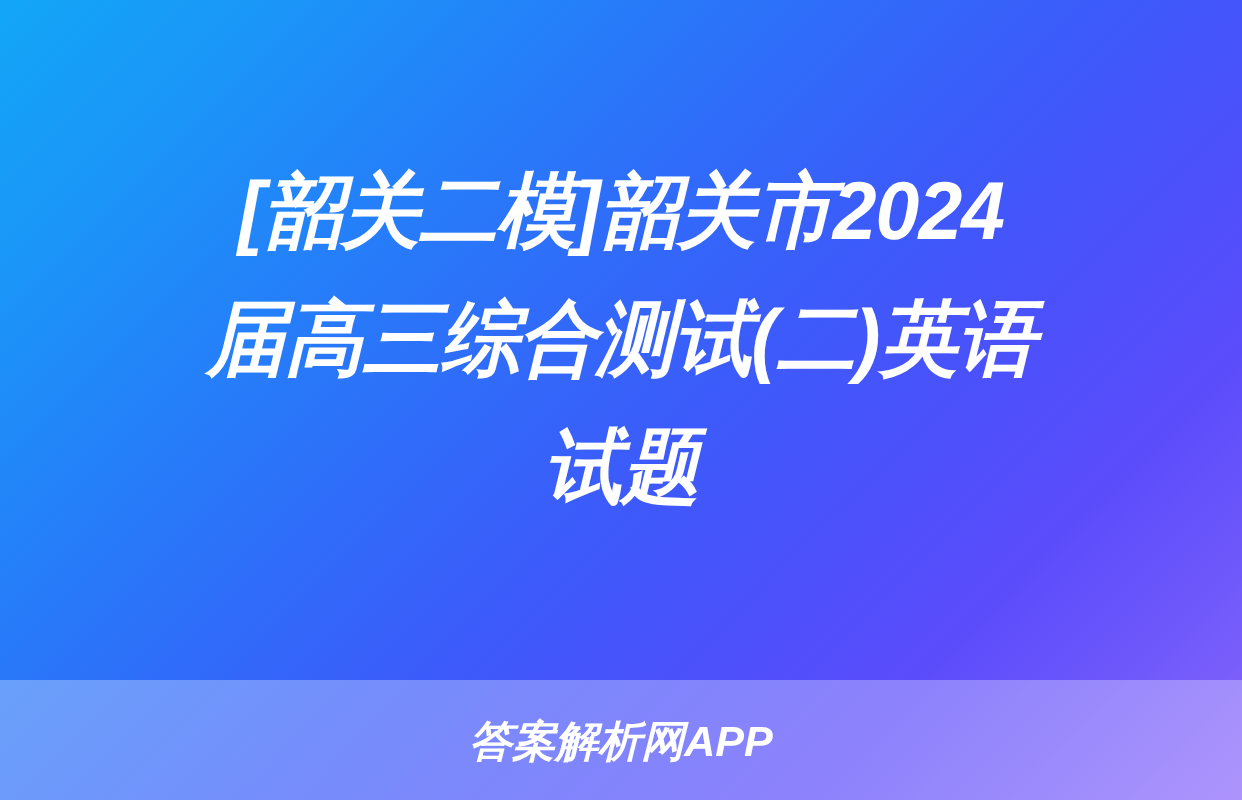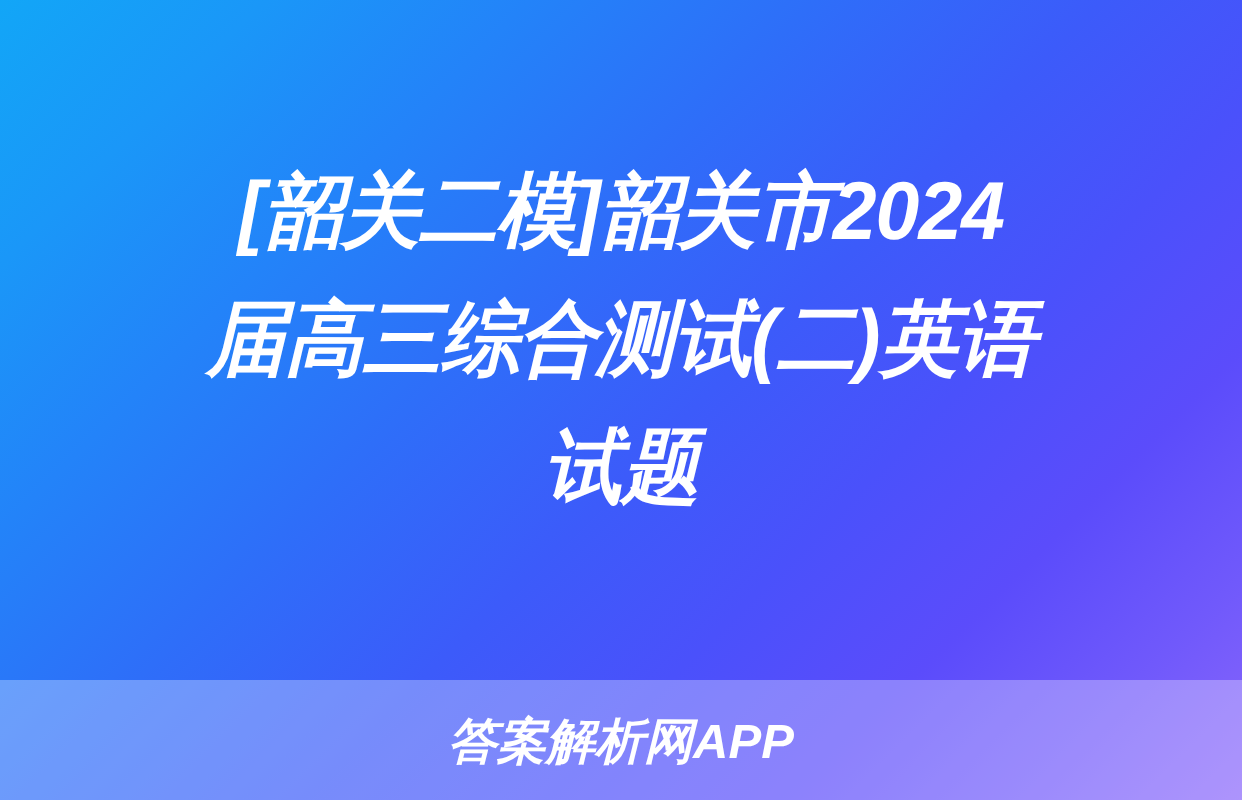--- a/index.html
+++ b/index.html
@@ -70,21 +70,21 @@
     height: 120px;
     background: rgba(255, 255, 255, 0.30);
     display: flex;
     align-items: center;
     justify-content: center;
   }
 
   #app-wordmark {
     color: #ffffff;
     font-family: "Liberation Sans", "DejaVu Sans", sans-serif;
-    font-size: 49px;
+    font-size: 43px;
     font-weight: 700;
     font-style: italic;
     letter-spacing: 0px;
     line-height: 1;
     white-space: nowrap;
     transform: translateY(1px);
   }
 </style>
 </head>
 <body>

